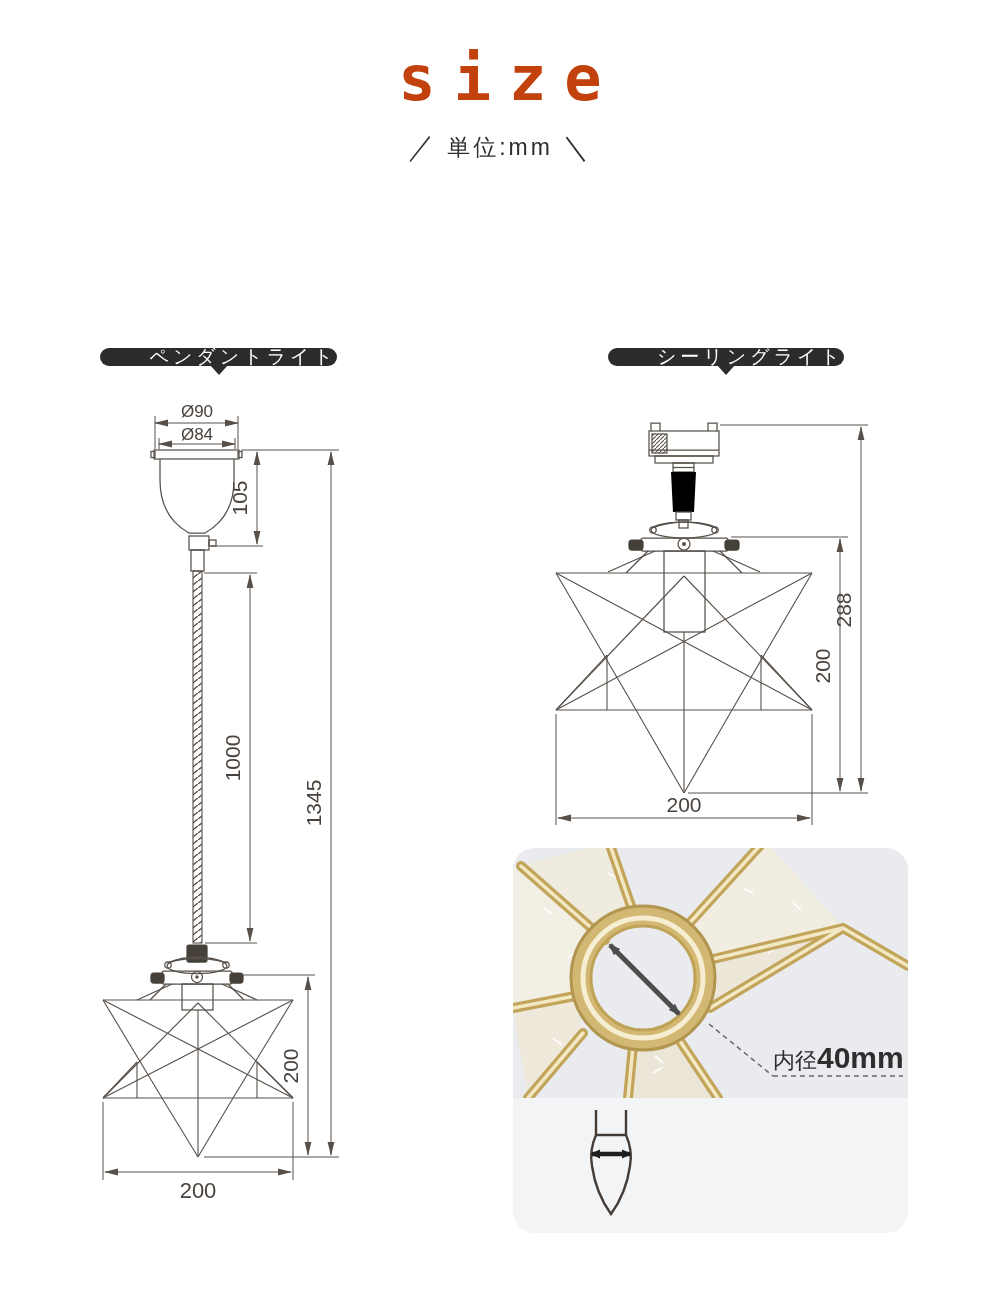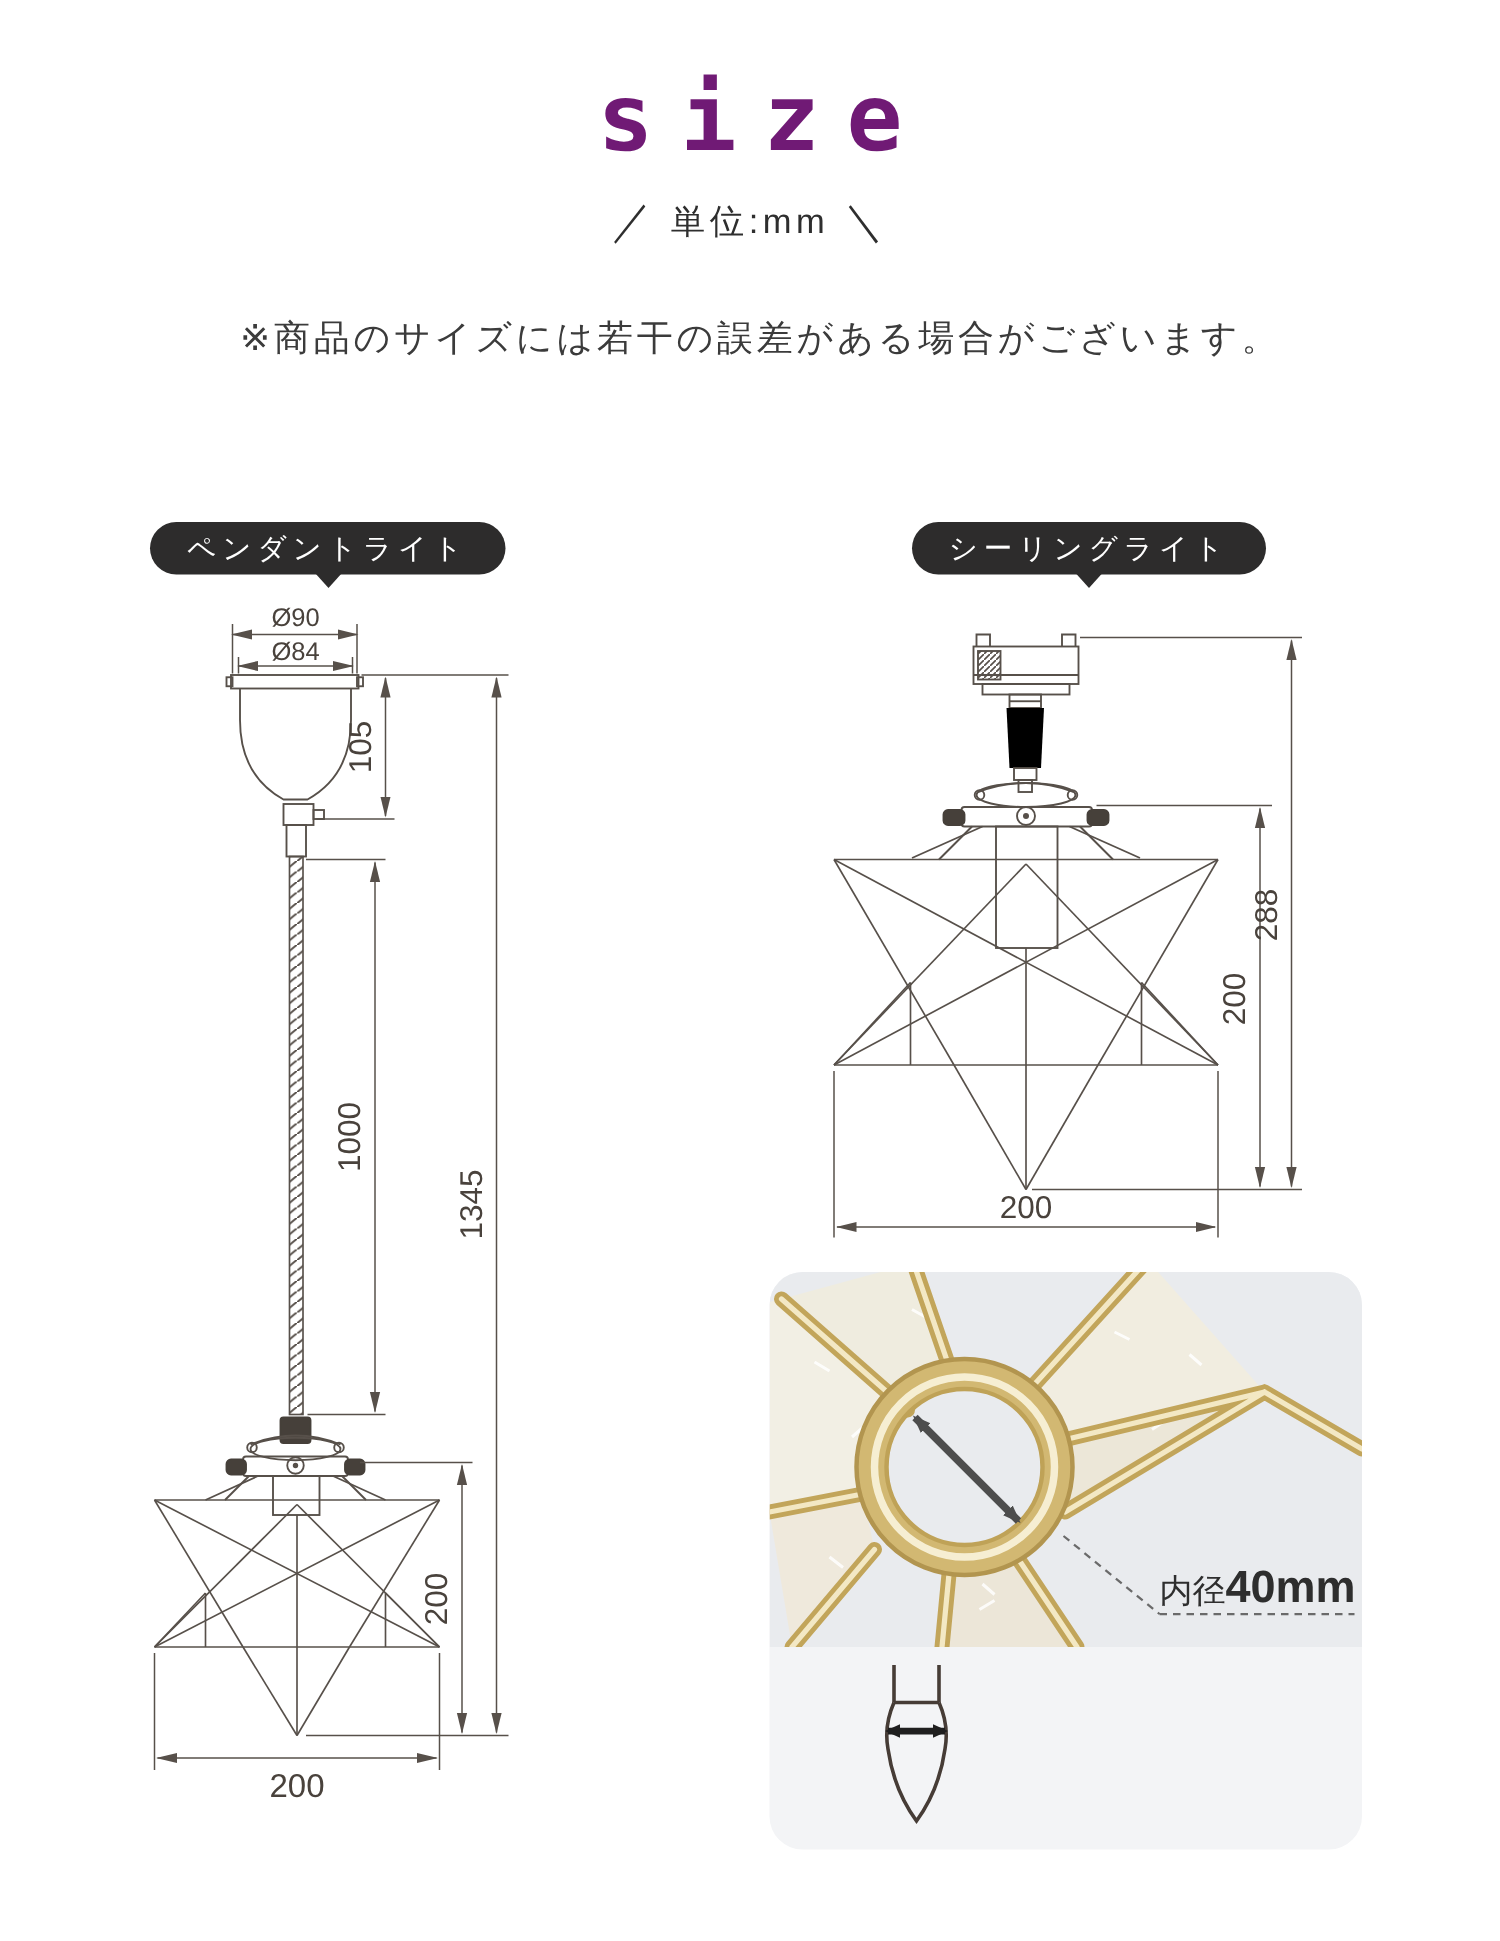--- a/index.html
+++ b/index.html
@@ -1,30 +1,30 @@
 <!DOCTYPE html>
 <html><head>
 <meta charset="utf-8">
 <style>
   html,body{margin:0;padding:0;background:#fff;}
   .page{position:relative;width:1000px;height:1294px;background:#ffffff;overflow:hidden;
         font-family:"Liberation Sans","DejaVu Sans",sans-serif;color:#3a3a3a;}
   
   .title{position:absolute;left:0;top:46px;width:1000px;text-align:center;
          font-family:"DejaVu Sans Mono","Liberation Mono",monospace;
-         font-weight:bold;font-size:62px;letter-spacing:18px;text-indent:18px;color:#701a75;line-height:66px;}
+         font-weight:bold;font-size:62px;letter-spacing:18px;text-indent:18px;color:#c2410c;line-height:66px;}
   .unit-row{position:absolute;left:0;top:130px;width:1000px;display:flex;justify-content:center;
             align-items:center;gap:10px;font-size:23px;color:#2e2e2e;letter-spacing:3px;}
   .unit-slash{font-size:26px;color:#2e2e2e;transform:scaleY(1.15);}
   
   .notes{position:absolute;left:160px;top:206px;font-size:24px;letter-spacing:2.5px;
          line-height:40px;color:#3b3b3b;}
   
-  .pill{position:absolute;height:35px;background:#2d2c2c;border-radius:18px;color:#fff;
-        display:flex;align-items:center;justify-content:center;font-size:19px;letter-spacing:4px;}
+  .pill{position:absolute;height:18px;background:#2d2c2c;border-radius:18px;color:#fff;
+        display:flex;align-items:center;justify-content:flex-end;font-size:19px;letter-spacing:4px;}
   .pill:after{content:"";position:absolute;left:50%;bottom:-9px;margin-left:-9px;width:0;height:0;
         border-left:9px solid transparent;border-right:9px solid transparent;border-top:10px solid #2d2c2c;}
   .pill.pendant{left:100px;top:348px;width:237px;}
   .pill.ceiling{left:608px;top:348px;width:236px;}
   
   .drawings{position:absolute;left:0;top:0;}
   .drawings line,.drawings path.s,.drawings rect.s,.drawings ellipse.s,.drawings circle.s,.drawings polyline.s{
       stroke:#57504a;fill:none;}
   .drawings text{fill:#49423c;font-family:"Liberation Sans","DejaVu Sans",sans-serif;}
   
@@ -39,21 +39,20 @@
 <div class="page">
 
   <div class="title">size</div>
   <div class="unit-row">
     <span class="unit-slash">／</span>
     <span>単位:mm</span>
     <span class="unit-slash">＼</span>
   </div>
 
   <div class="notes">
-    <div>※商品のサイズには若干の誤差がある場合がございます。</div>
   </div>
 
   <div class="pill pendant">
     <span>ペンダントライト</span>
   </div>
   <div class="pill ceiling">
     <span>シーリングライト</span>
   </div>
 
   <svg class="drawings" width="1000" height="1294" viewBox="0 0 1000 1294">

